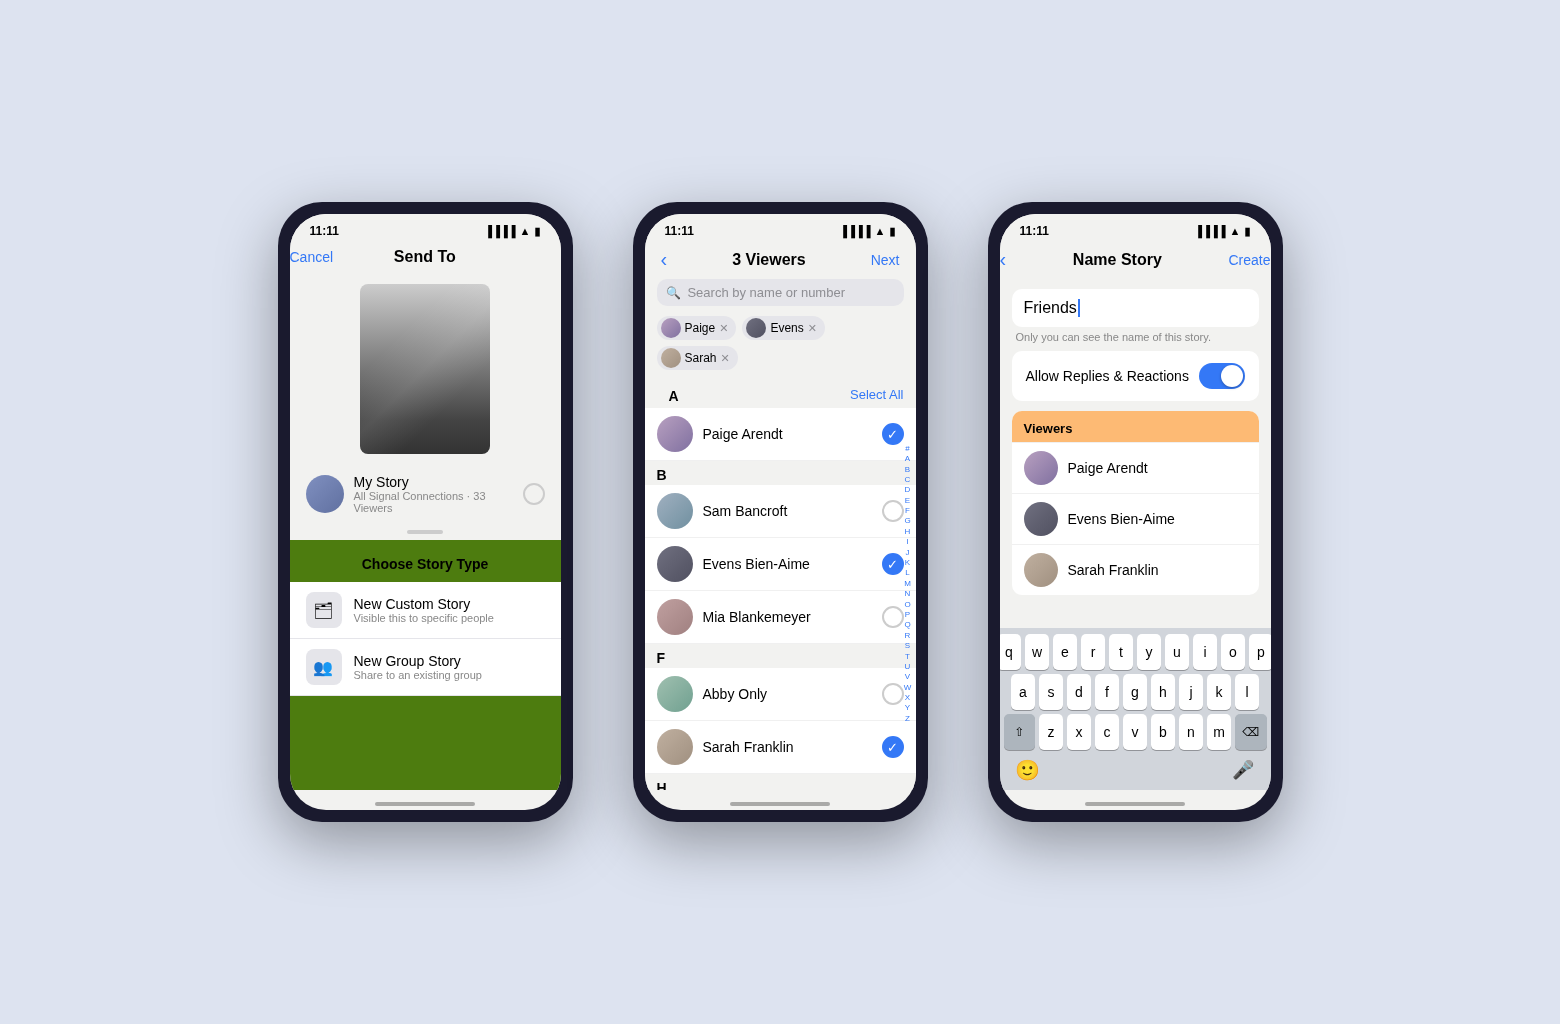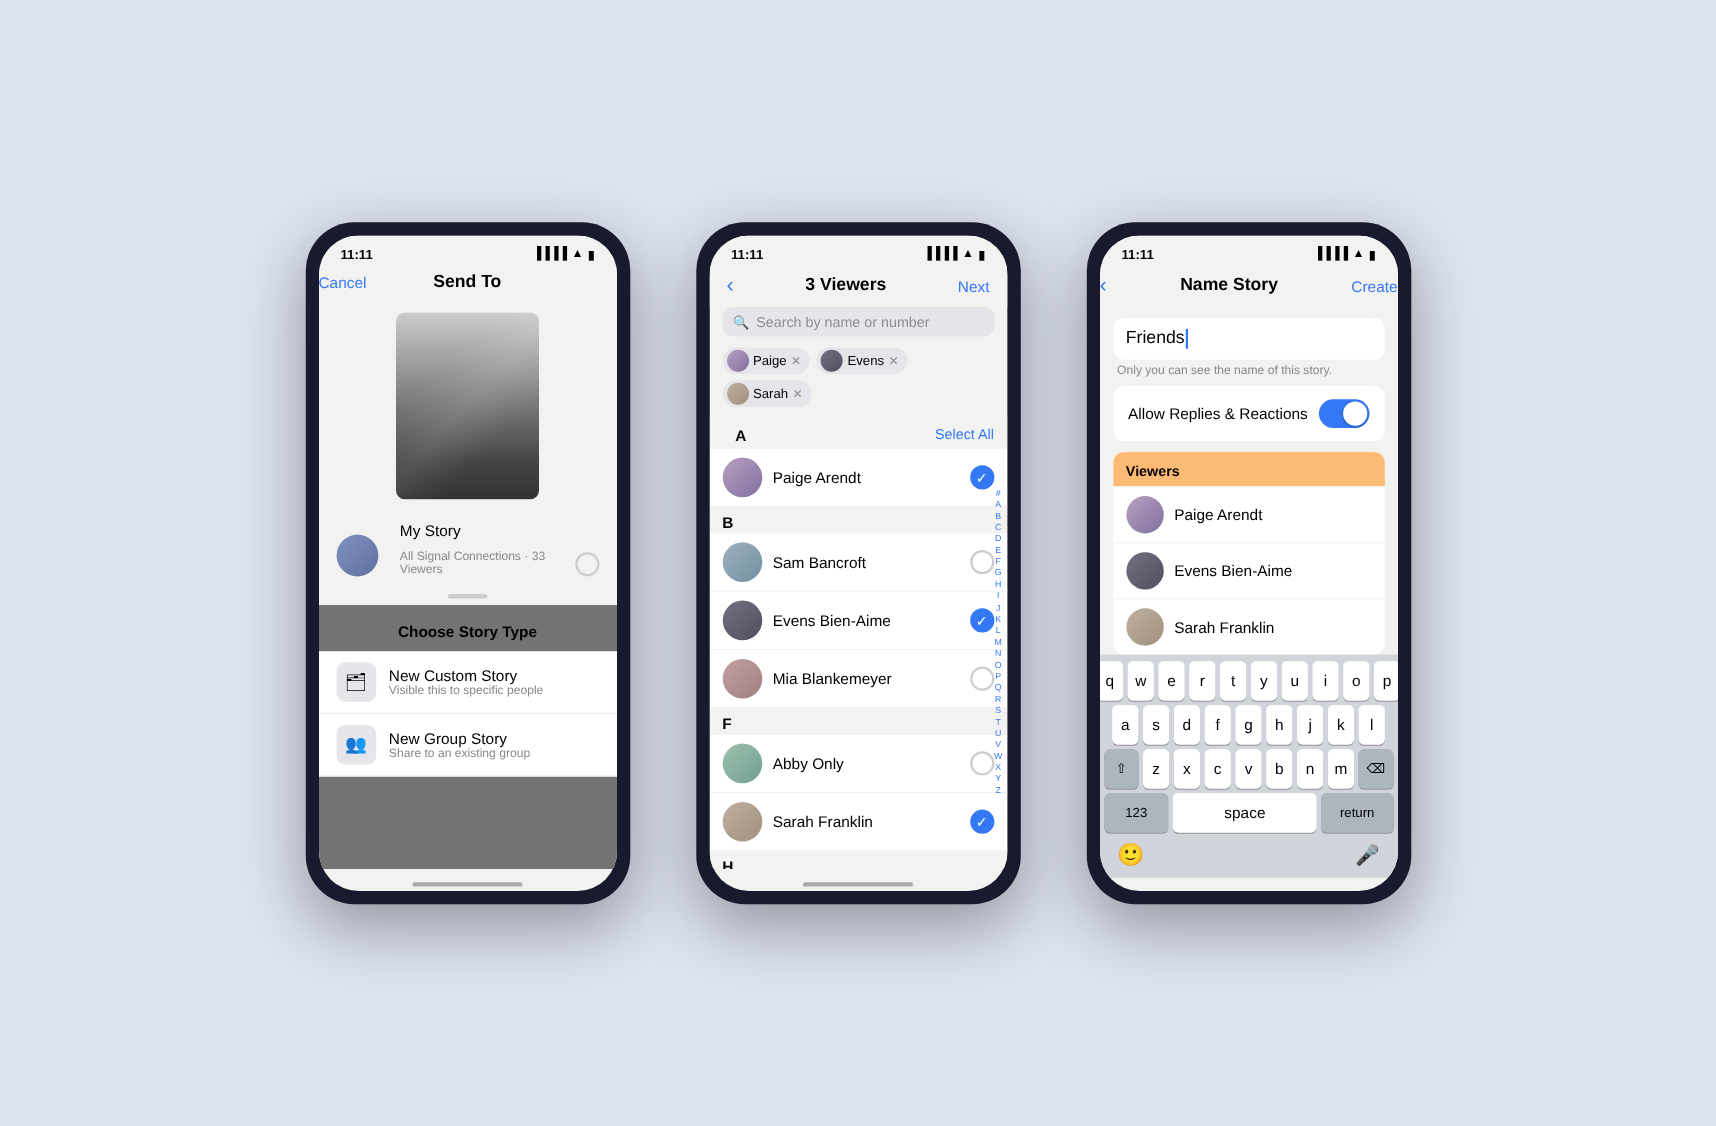--- a/index.html
+++ b/index.html
@@ -111,63 +111,62 @@
       font-size: 12px;
       font-weight: 500;
       color: #000;
       display: flex;
       align-items: center;
       gap: 3px;
     }
 
     .story-row {
       display: flex;
-      align-items: flex-end;
+      align-items: center;
       padding: 10px 16px;
-      gap: 20px;
+      gap: 10px;
       background: #f2f2f0;
     }
     .story-avatar {
       width: 38px;
       height: 38px;
       border-radius: 50%;
       background: #888;
       flex-shrink: 0;
     }
     .story-info {
       flex: 1;
     }
     .story-name {
       font-size: 14px;
       font-weight: 500;
       color: #000;
     }
     .story-sub {
       font-size: 11px;
       color: #888;
-      margin-top: 10px;
     }
     .radio-circle {
       width: 22px;
       height: 22px;
       border-radius: 50%;
       border: 2px solid #ccc;
       flex-shrink: 0;
     }
 
     .divider-handle {
       width: 36px;
       height: 4px;
       background: #ccc;
       border-radius: 2px;
       margin: 6px auto;
     }
 
     .choose-section {
-      background: #737373;
+      background: #4d7c0f;
       flex: 1;
       padding: 10px 0;
     }
     .choose-title {
       font-size: 14px;
       font-weight: 600;
       text-align: center;
       padding: 6px 16px 10px;
       color: #000;
     }
@@ -797,25 +796,20 @@
           <div class="key dark wide">⇧</div>
           <div class="key">z</div>
           <div class="key">x</div>
           <div class="key">c</div>
           <div class="key">v</div>
           <div class="key">b</div>
           <div class="key">n</div>
           <div class="key">m</div>
           <div class="key dark wide">⌫</div>
         </div>
-        <div class="key-row">
-          <div class="key dark wide">123</div>
-          <div class="key space-key">space</div>
-          <div class="key dark return-key">return</div>
-        </div>
         <div class="keyboard-bottom">
           <span class="keyboard-emoji">🙂</span>
           <span class="keyboard-mic">🎤</span>
         </div>
       </div>
 
       <div class="home-indicator">
         <div class="home-bar"></div>
       </div>
     </div>

